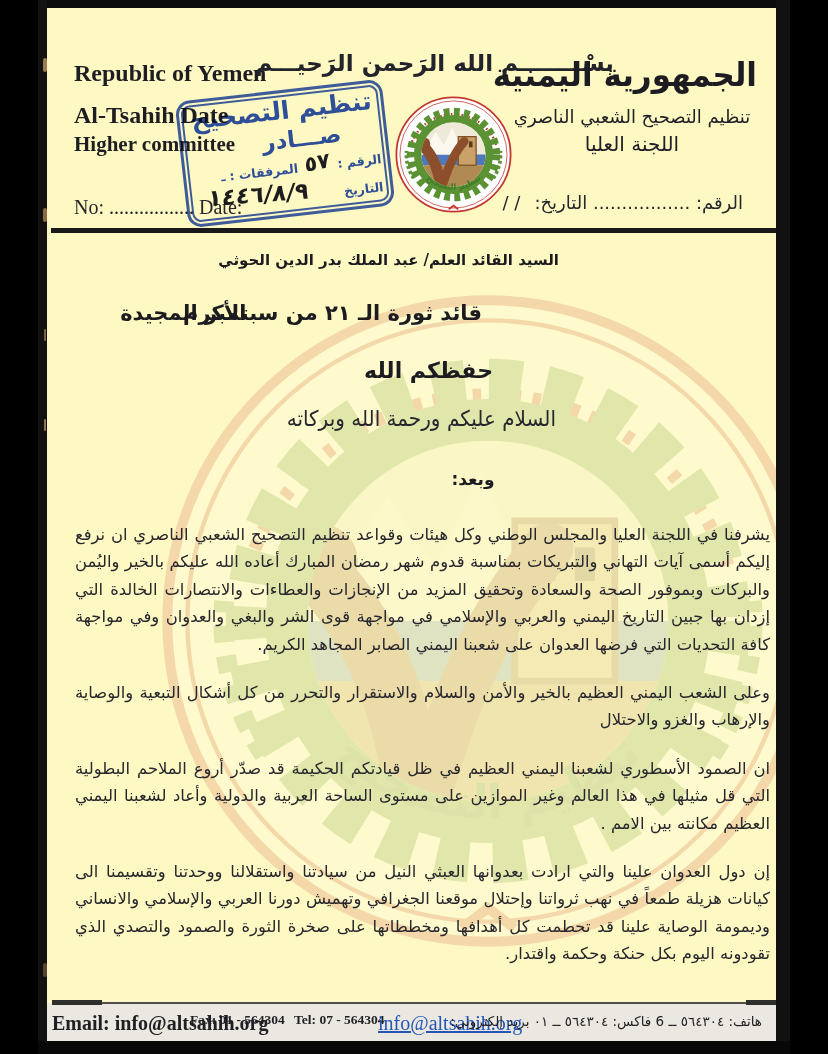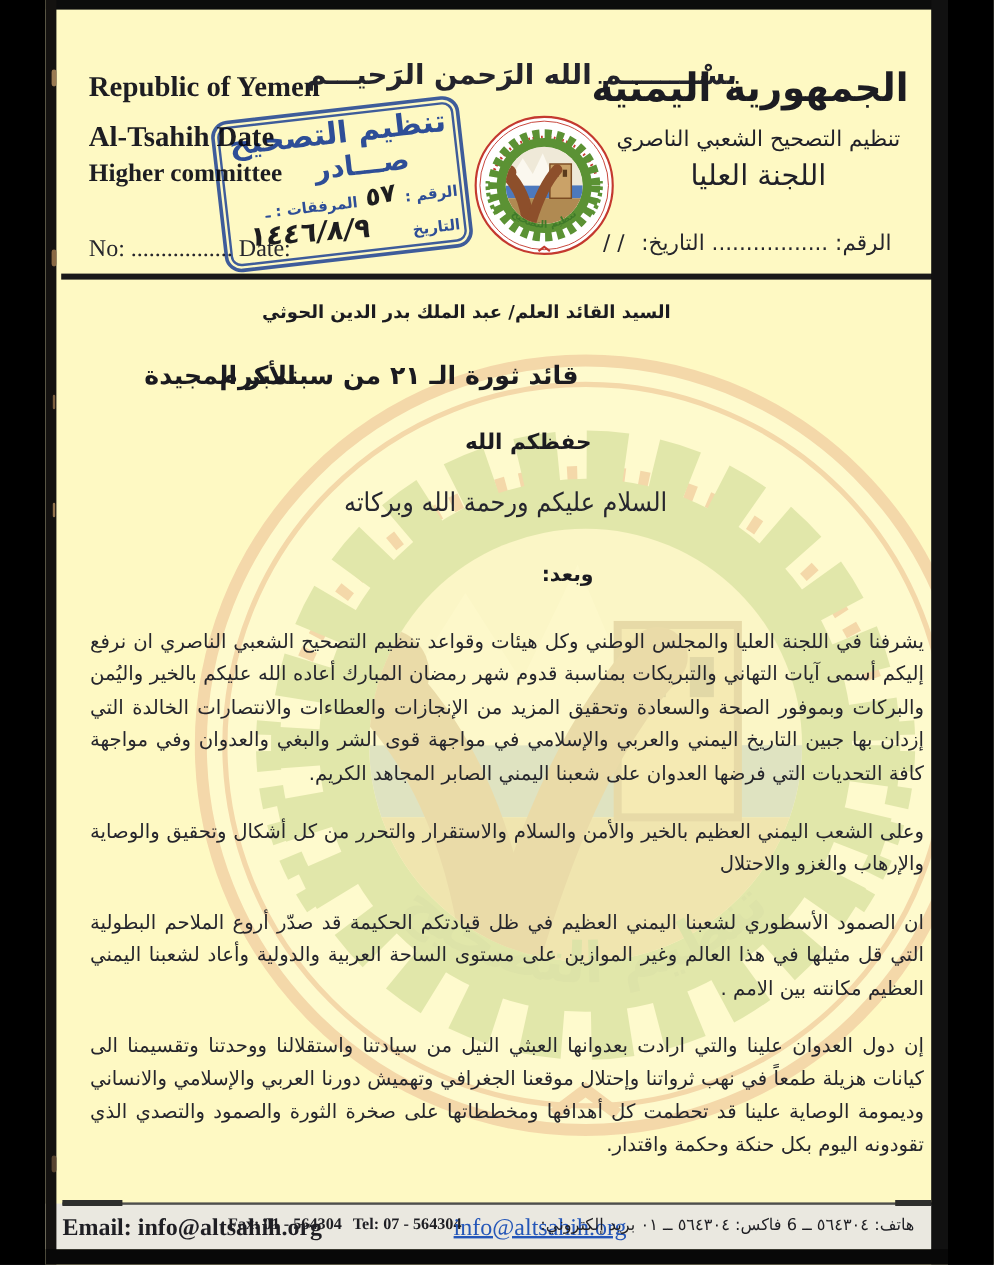--- a/index.html
+++ b/index.html
@@ -30,21 +30,21 @@
   .no-date-en { position:absolute; left:36px; top:196px; z-index:2; font-family:"Liberation Serif", serif; font-size:20px; color:#26262c; white-space:nowrap; }
 
   .bismillah { position:absolute; left:318px; top:50px; width:258px; z-index:2;
     text-align:center; direction:rtl; font-size:23px; font-weight:bold; color:#23232b; white-space:nowrap; }
 
   .logo-main { position:absolute; left:356px; top:95px; width:119px; height:119px; z-index:2; }
 
   .hdr-right { position:absolute; right:33px; top:56px; width:250px; z-index:2; text-align:center; direction:rtl; }
   .hdr-right .callig { font-size:31px; font-weight:bold; color:#1c1c22; white-space:nowrap; transform:scaleY(1.05); }
   .hdr-right .org { font-size:18px; margin-top:14px; color:#202028; white-space:nowrap; }
-  .hdr-right .committee { font-size:24px; margin-top:5px; color:#202028;text-align:center; }
+  .hdr-right .committee { font-size:20px; margin-top:5px; color:#202028;text-align:center; }
   .no-date-ar { position:absolute; right:47px; top:192px; z-index:2; direction:rtl; display:flex; gap:14px; font-size:18px; color:#26262c; white-space:nowrap; }
 
   .header-divider { position:absolute; top:228px; left:13px; width:799px; height:5px; background:#191919; z-index:2; }
 
   
   .stamp { position:absolute; left:143px; top:90px; width:208px; height:127px; z-index:4;
     transform:rotate(-6.5deg); color:#2e50c5; mix-blend-mode:multiply; direction:rtl; }
   .stamp-frame { position:absolute; inset:0; border:3.5px solid #2e50c5; border-radius:14px; opacity:.92; }
   .stamp-frame-inner { position:absolute; inset:5px; border:2px solid #2e50c5; border-radius:9px; opacity:.92; }
   .stamp-org { position:absolute; top:6px; left:10px; right:8px; text-align:center; font-size:25px; font-weight:bold; white-space:nowrap; }
@@ -54,21 +54,21 @@
   .handwrite { font-family:"DejaVu Sans", sans-serif; color:#1d1d28; font-weight:bold; }
   .stamp-no-value { font-size:21px; transform:rotate(-5deg) skewX(-6deg); margin-top:-6px; }
   .stamp-date-value { position:absolute; top:88px; left:-12px; width:170px; text-align:center;
     font-size:23px; transform:rotate(2deg) skewX(-8deg); letter-spacing:2px; direction:rtl; }
 
   
   .rtl-abs { position:absolute; direction:rtl; white-space:nowrap; z-index:1; color:#1b1b20; }
   .recipient { top:251px; right:231px; font-size:15px; font-weight:bold; }
   .recipient-title { top:301px; right:308px; font-size:21px; font-weight:bold; }
   .honorific { top:301px; left:145px; font-size:21px; font-weight:bold;text-align:center; }
-  .blessing { top:358px; left:335px; width:120px; font-size:18px; font-weight:bold; }
+  .blessing { top:358px; left:335px; width:120px; font-size:22px; font-weight:bold; }
   .salutation { top:406px; left:298px; width:220px; text-align:center; font-size:20px; transform:scaleY(1.08); color:#26262e; }
   .opening { top:469px; left:405px; width:60px; text-align:center; font-size:17px; font-weight:bold; }
 
   
   .letter-body { position:absolute; left:37px; right:20px; top:521px; z-index:1; direction:rtl;
     font-size:16.4px; line-height:27.4px; text-align:justify; color:#26262c; }
   .letter-body p { margin-bottom:21px; }
 
   
   .footer-strip { position:absolute; left:0; right:0; top:1003px; height:38px; background:#eae8e0; z-index:1; }
@@ -165,21 +165,21 @@
 
   <div class="rtl-abs recipient">السيد القائد العلم/ عبد الملك بدر الدين الحوثي</div>
   <div class="rtl-abs recipient-title">قائد ثورة الـ ٢١ من سبتمبر المجيدة</div>
   <div class="rtl-abs honorific">الأكرم</div>
   <div class="rtl-abs blessing">حفظكم الله</div>
   <div class="rtl-abs salutation">السلام عليكم ورحمة الله وبركاته</div>
   <div class="rtl-abs opening">وبعد:</div>
 
   <div class="letter-body">
     <p>يشرفنا في اللجنة العليا والمجلس الوطني وكل هيئات وقواعد تنظيم التصحيح الشعبي الناصري ان نرفع إليكم أسمى آيات التهاني والتبريكات بمناسبة قدوم شهر رمضان المبارك أعاده الله عليكم بالخير واليُمن والبركات وبموفور الصحة والسعادة وتحقيق المزيد من الإنجازات والعطاءات والانتصارات الخالدة التي إزدان بها جبين التاريخ اليمني والعربي والإسلامي في مواجهة قوى الشر والبغي والعدوان وفي مواجهة كافة التحديات التي فرضها العدوان على شعبنا اليمني الصابر المجاهد الكريم.</p>
-    <p>وعلى الشعب اليمني العظيم بالخير والأمن والسلام والاستقرار والتحرر من كل أشكال وتحقيق والوصاية والإرهاب والغزو والاحتلال</p>
+    <p>وعلى الشعب اليمني العظيم بالخير والأمن والسلام والاستقرار والتحرر من كل أشكال التبعية والوصاية والإرهاب والغزو والاحتلال</p>
     <p>ان الصمود الأسطوري لشعبنا اليمني العظيم في ظل قيادتكم الحكيمة قد صدّر أروع الملاحم البطولية التي قل مثيلها في هذا العالم وغير الموازين على مستوى الساحة العربية والدولية وأعاد لشعبنا اليمني العظيم مكانته بين الامم .</p>
     <p>إن دول العدوان علينا والتي ارادت بعدوانها العبثي النيل من سيادتنا واستقلالنا ووحدتنا وتقسيمنا الى كيانات هزيلة طمعاً في نهب ثرواتنا وإحتلال موقعنا الجغرافي وتهميش دورنا العربي والإسلامي والانساني وديمومة الوصاية علينا قد تحطمت كل أهدافها ومخططاتها على صخرة الثورة والصمود والتصدي الذي تقودونه اليوم بكل حنكة وحكمة واقتدار.</p>
   </div>
 
   <div class="footer-strip"></div>
   <div class="footer-line"></div>
   <div class="footer-dash-left"></div>
   <div class="footer-dash-right"></div>
   <div class="ft ft-email">Email: info@altsahih.org</div>
   <div class="ft ft-fax">Fax: 01 - 564304</div>

